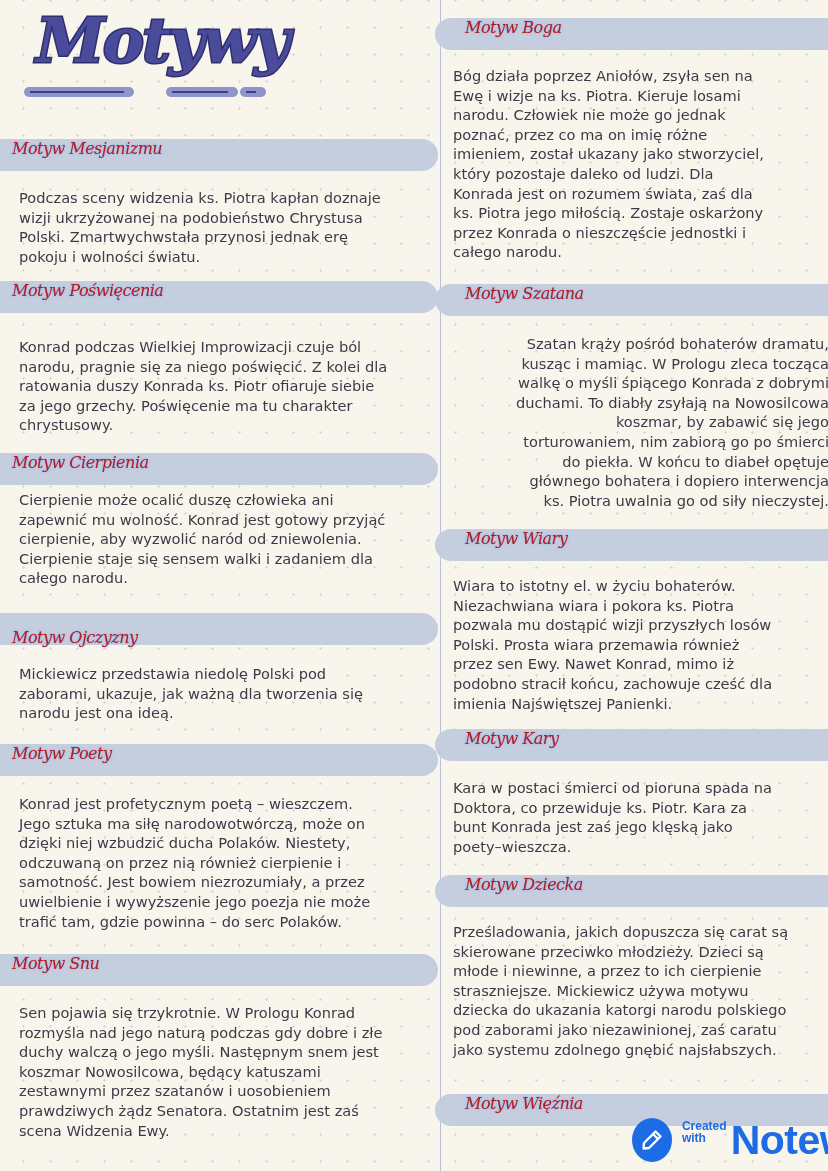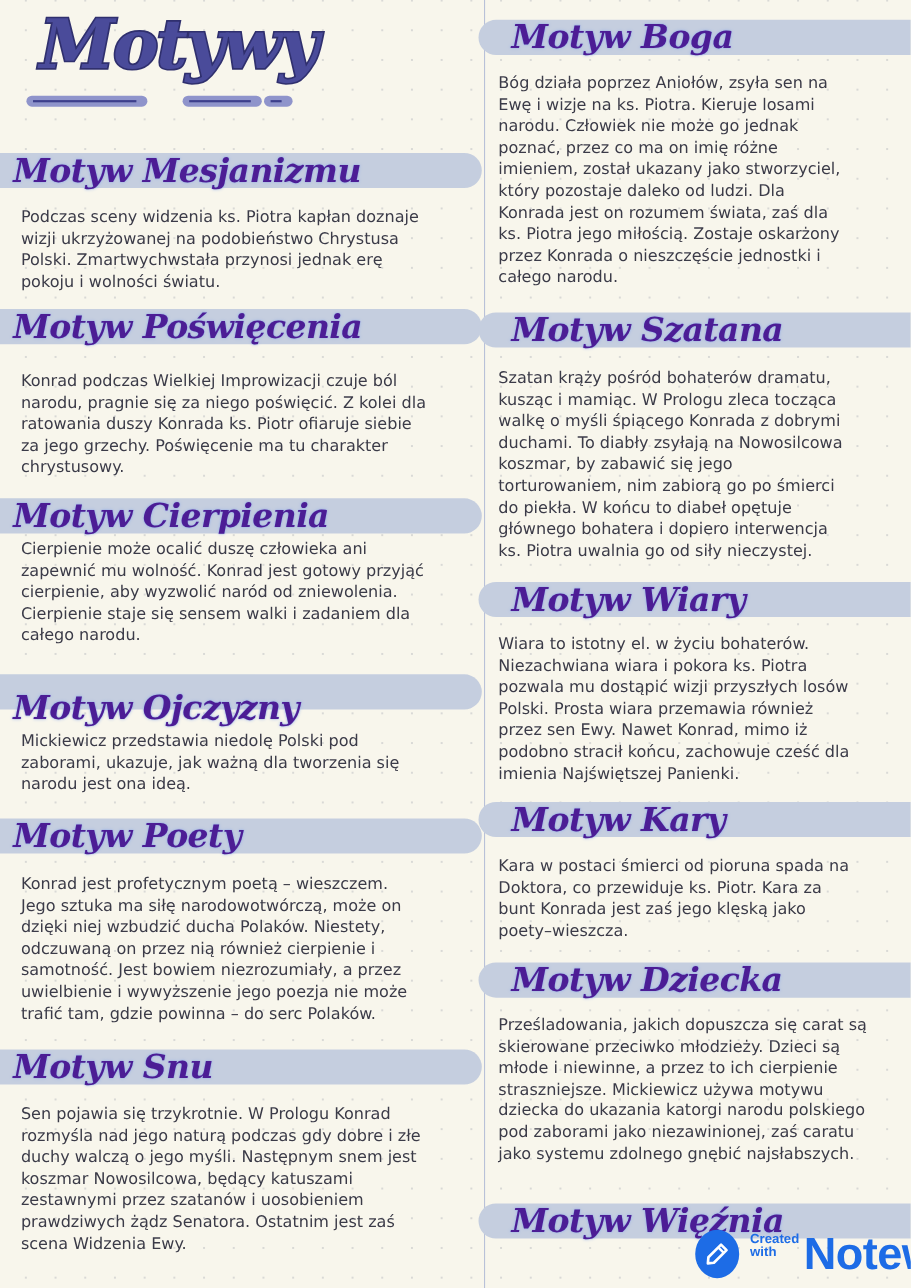--- a/index.html
+++ b/index.html
@@ -46,23 +46,23 @@
   .section { position: absolute; }
   .banner {
     position: absolute; height: 32px;
     background: #c5cedf;
   }
   .col-left .banner { left: 0; width: 438px; border-radius: 0 18px 18px 0; }
   .col-right .banner { left: -6px; width: 393px; border-radius: 18px 0 0 18px; }
   .heading {
     position: absolute;
     font-family: "DejaVu Serif", serif;
-    font-style: italic; font-weight: bold;
-    font-size: 30px; letter-spacing: -0.5px;
-    color: #4c1d95;
+    font-style: italic; font-weight: normal;
+    font-size: 16px; letter-spacing: -0.5px;
+    color: #b91c1c;
     text-shadow: 0 0 3px #9db4e8, 0 0 1px #7e9be0;
     white-space: nowrap; line-height: 1;
   }
   .col-left .heading { left: 12px; }
   .col-right .heading { left: 24px; }
 
   .body-text {
     position: absolute;
     font-family: "DejaVu Sans", sans-serif;
     font-size: 14.6px; line-height: 19.6px;
@@ -171,21 +171,21 @@
 który pozostaje daleko od ludzi. Dla
 Konrada jest on rozumem świata, zaś dla
 ks. Piotra jego miłością. Zostaje oskarżony
 przez Konrada o nieszczęście jednostki i
 całego narodu.</div>
 
   <div class="section" style="top:284px;">
     <div class="banner" style="top:0;"></div>
     <div class="heading" style="top:2px;">Motyw Szatana</div>
   </div>
-  <div class="body-text" style="top:334px;">Szatan krąży pośród bohaterów dramatu,
+  <div class="body-text" style="top:334px;text-align:right;">Szatan krąży pośród bohaterów dramatu,
 kusząc i mamiąc. W Prologu zleca tocząca
 walkę o myśli śpiącego Konrada z dobrymi
 duchami. To diabły zsyłają na Nowosilcowa
 koszmar, by zabawić się jego
 torturowaniem, nim zabiorą go po śmierci
 do piekła. W końcu to diabeł opętuje
 głównego bohatera i dopiero interwencja
 ks. Piotra uwalnia go od siły nieczystej.</div>
 
   <div class="section" style="top:529px;">

